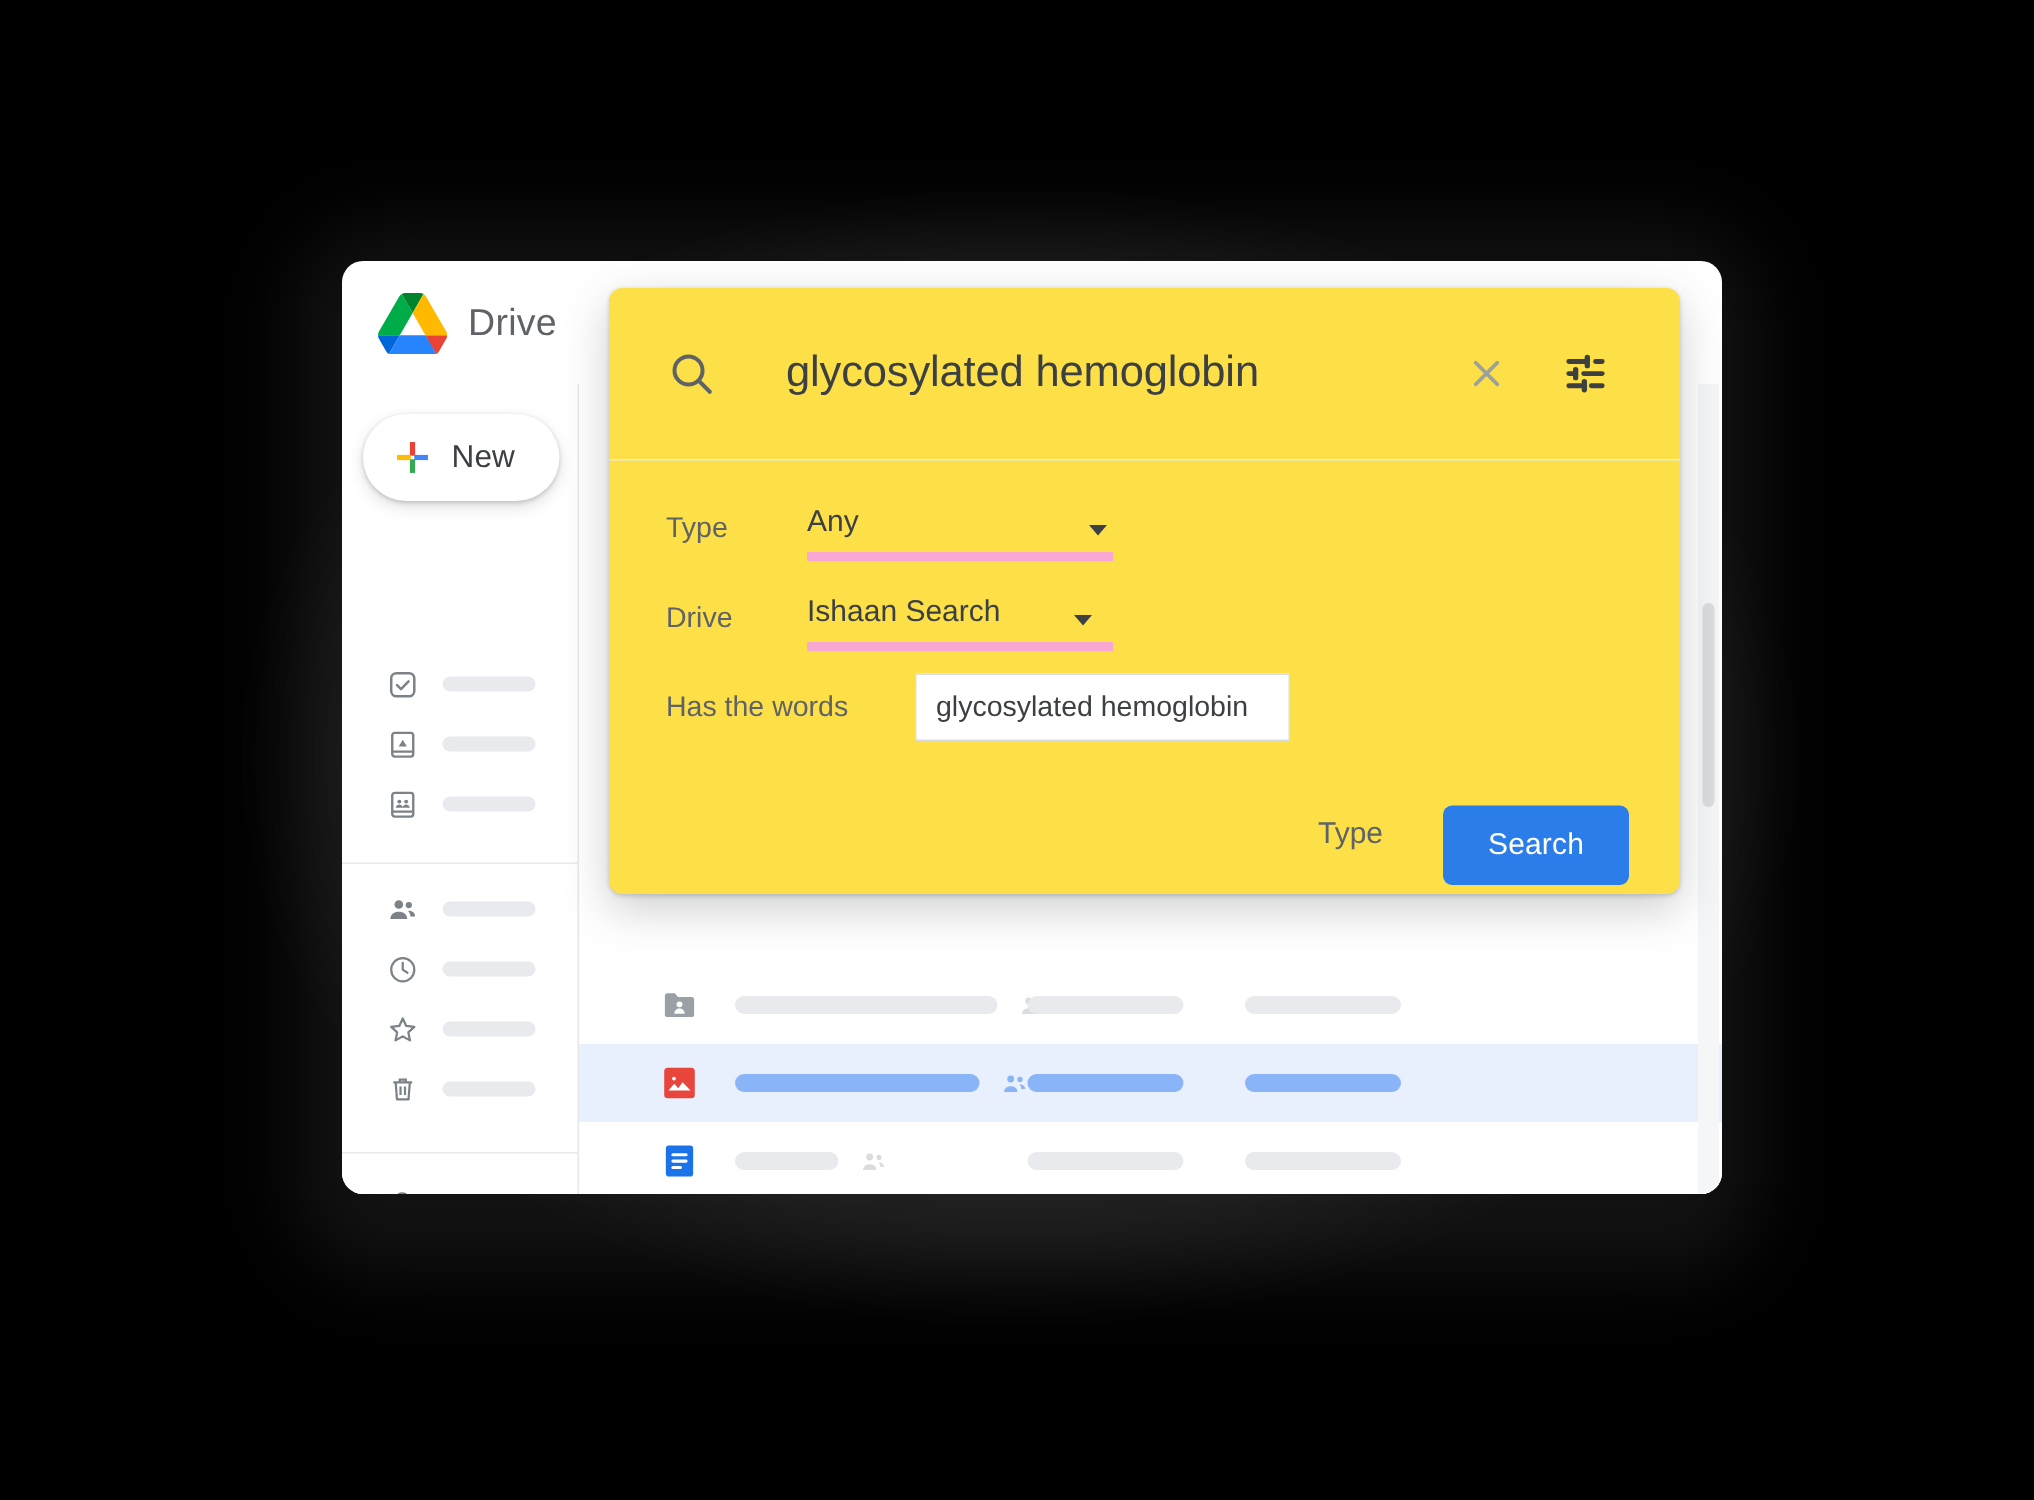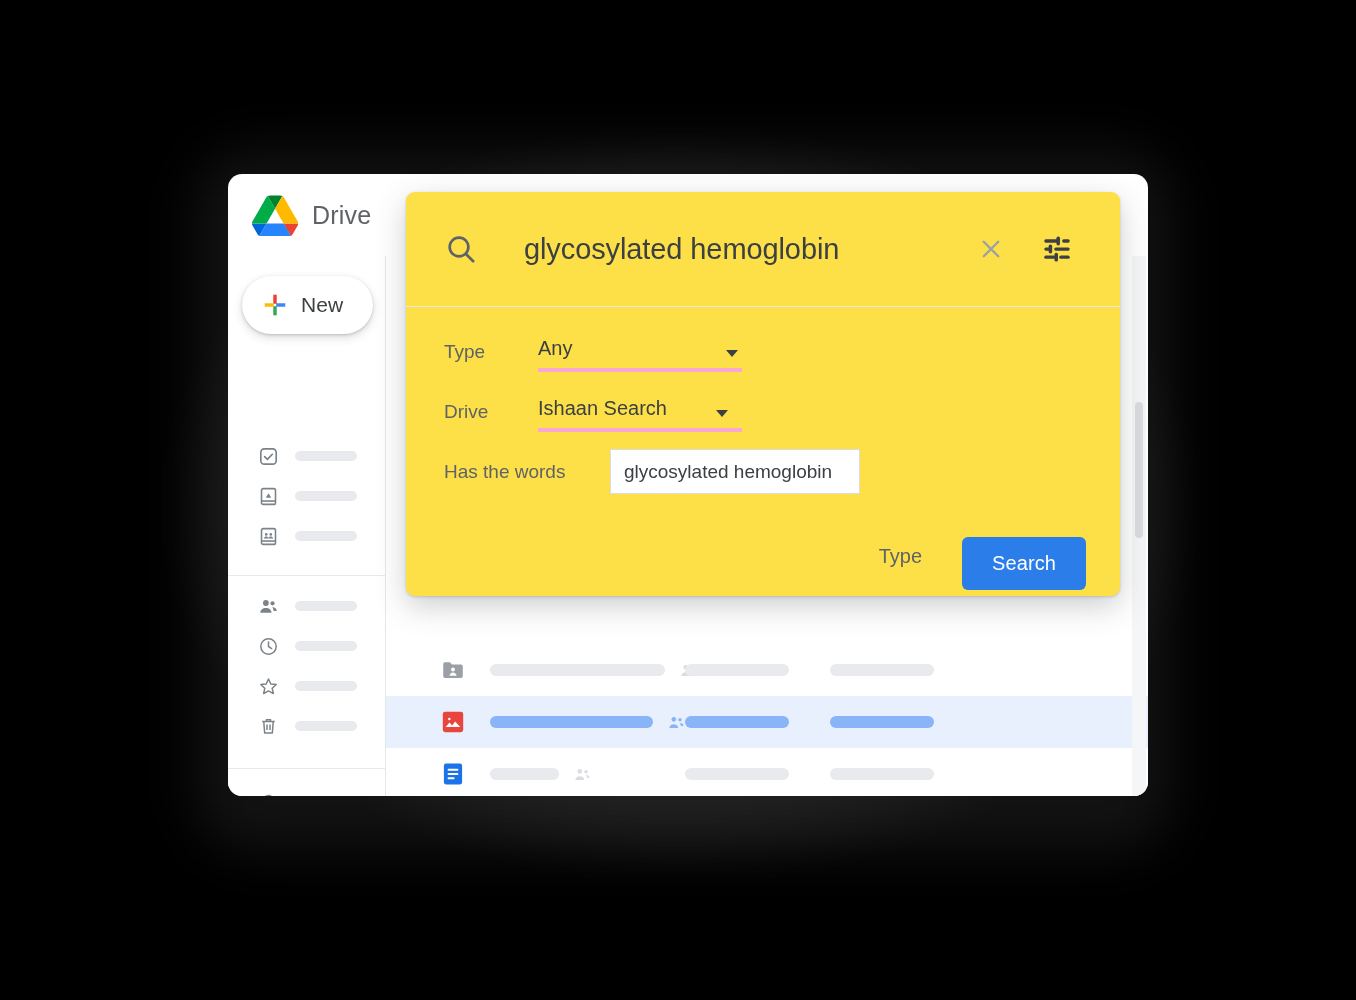--- a/index.html
+++ b/index.html
@@ -257,21 +257,21 @@
     font-weight: 400;
     white-space: nowrap;
   }
   .f1 .field-label { width: 94px; padding-bottom: 6px; }
   .f2 .field-label { width: 94px; padding-bottom: 6px; }
   .f3 .field-label { width: 166px; }
 
   .select {
     position: relative;
     width: 204px;
-    border-bottom: 4px solid #f9a8d4;
+    border-bottom: 6px solid #f9a8d4;
     padding: 0 0 8px 0;
     display: flex;
     align-items: center;
     cursor: pointer;
   }
   .select-value {
     font-size: 20px;
     color: #3c4043;
     white-space: nowrap;
   }

